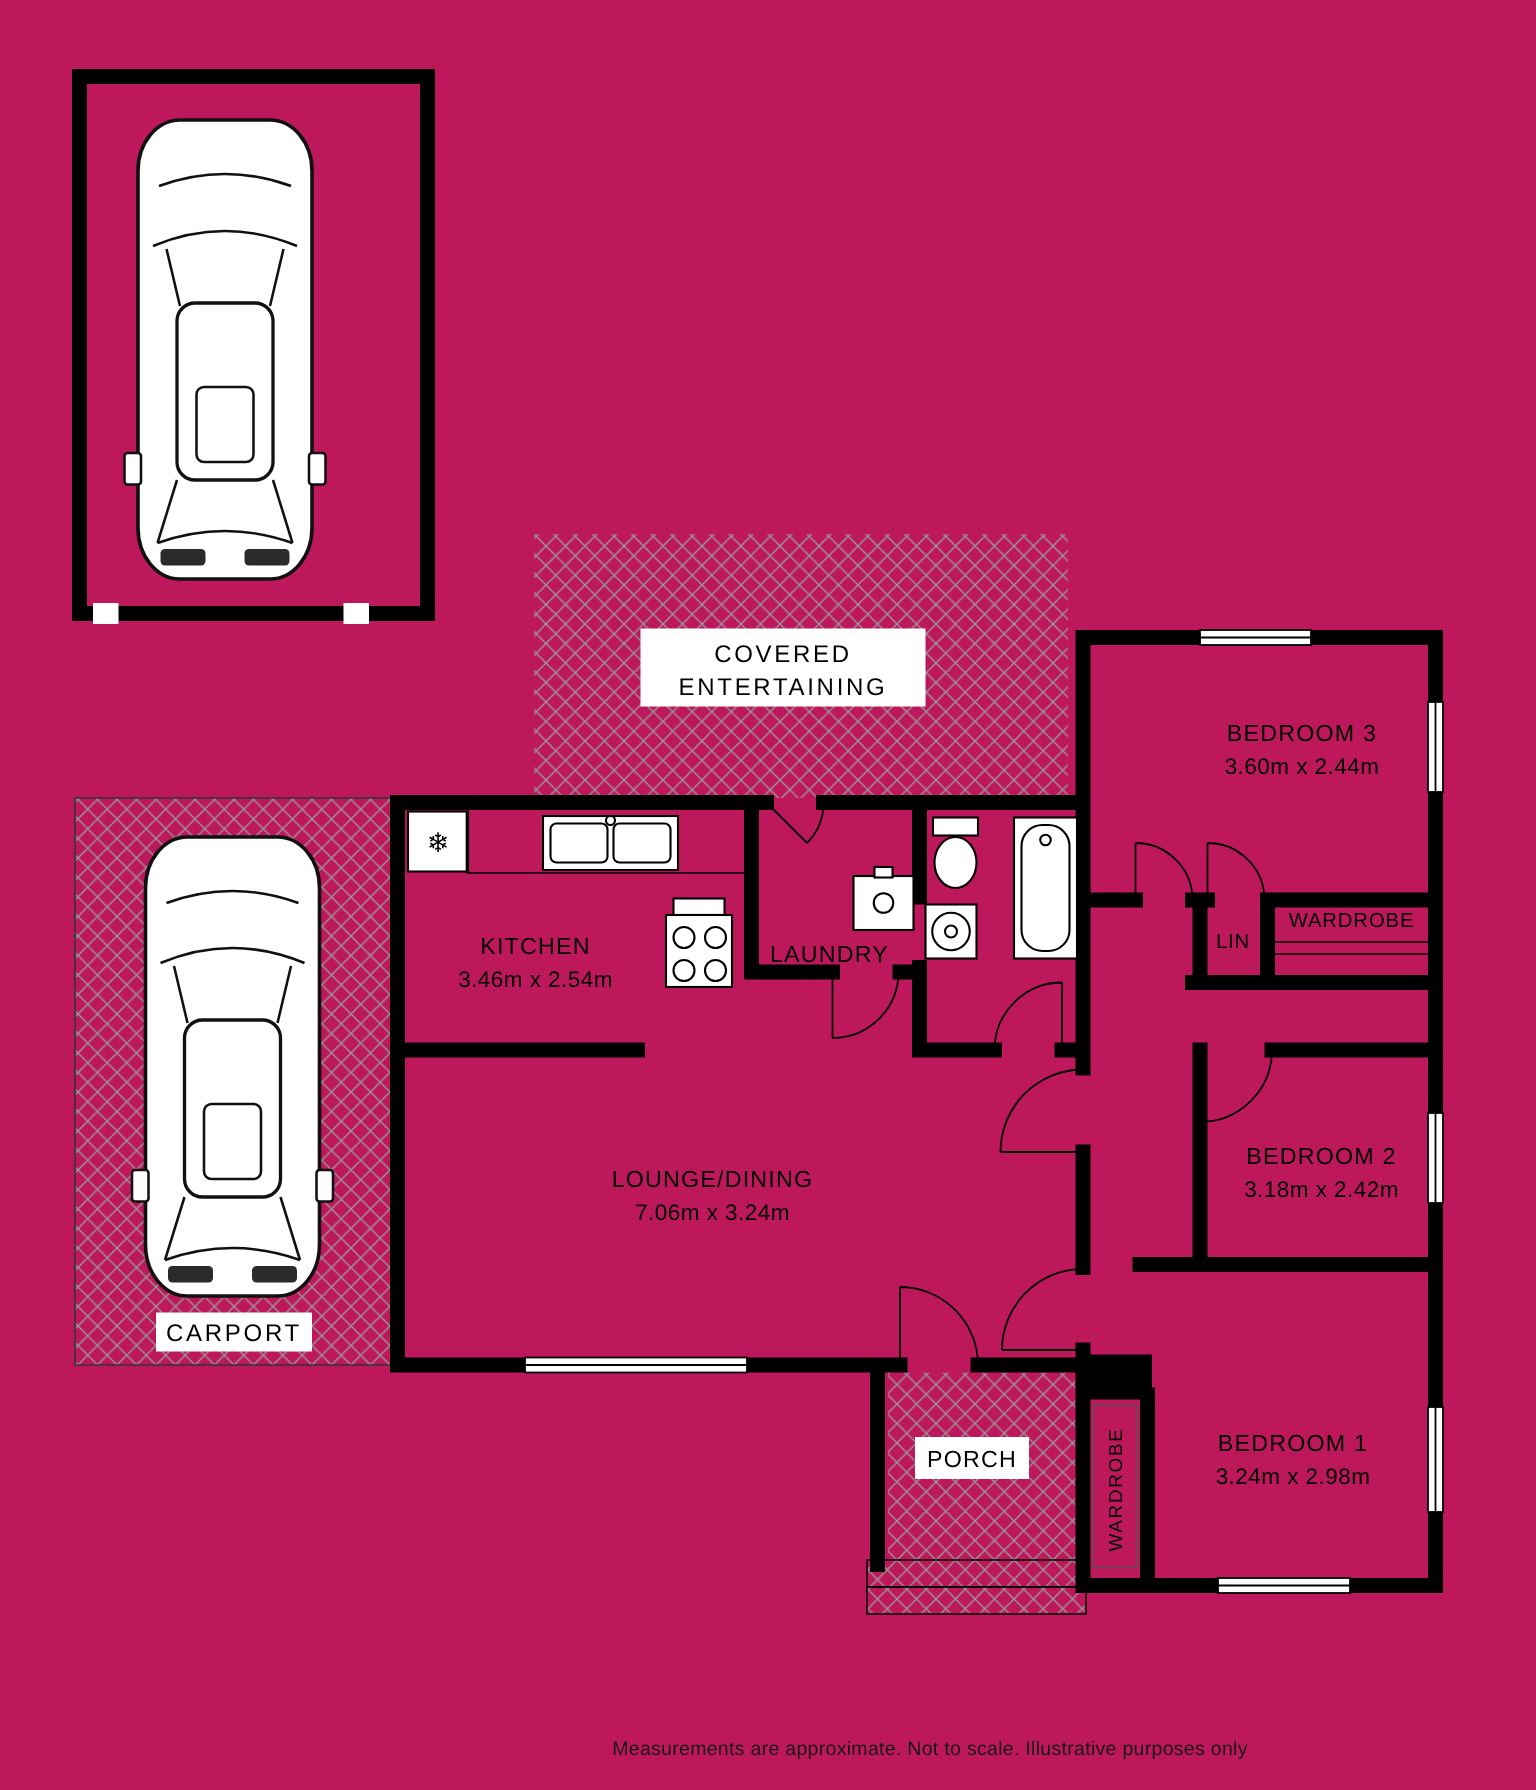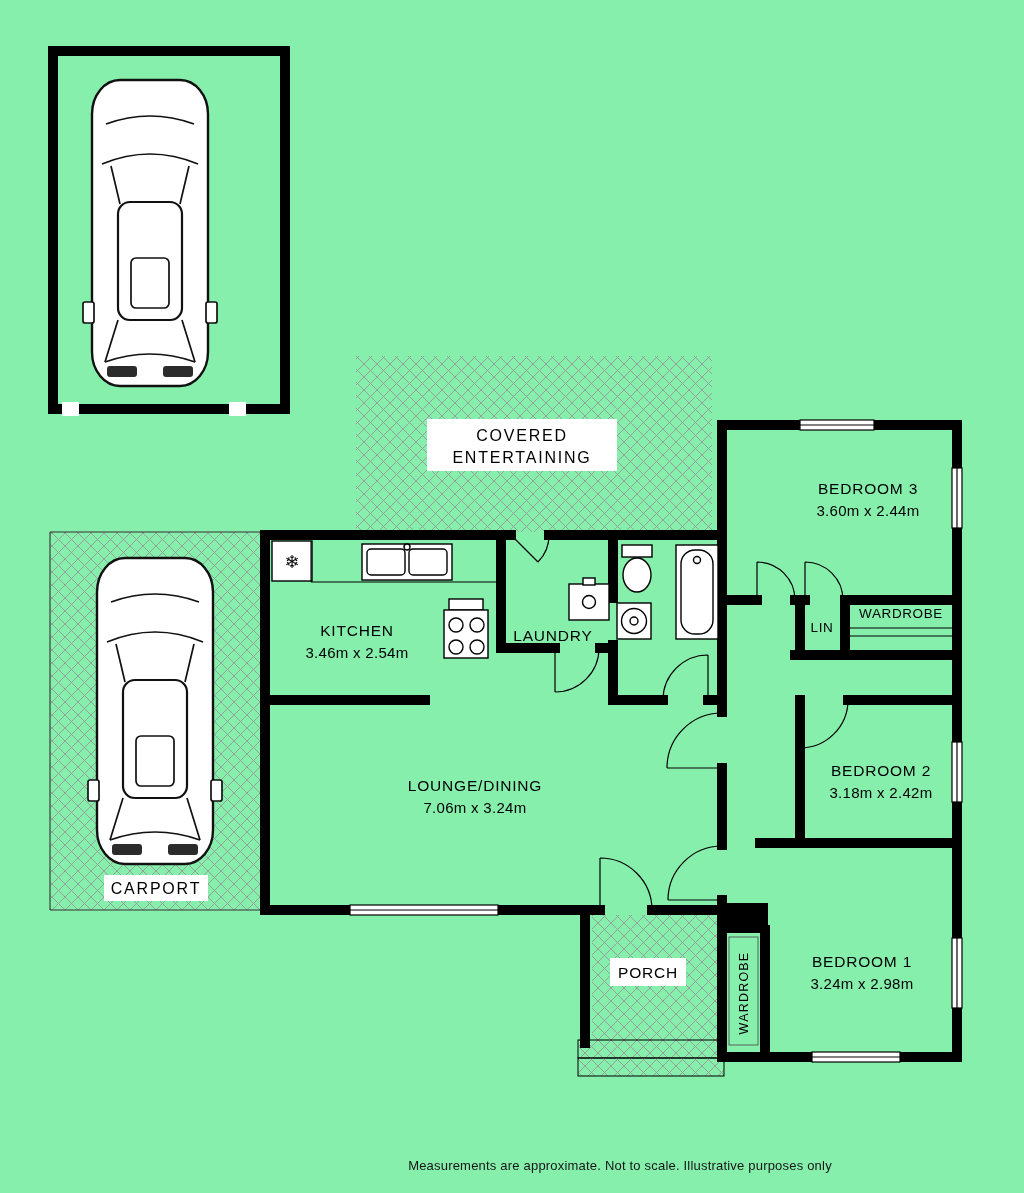--- a/index.html
+++ b/index.html
@@ -1,16 +1,16 @@
 <!DOCTYPE html>
 <html><head>
 <meta charset="utf-8">
 <style>
   html,body{margin:0;padding:0;background:#ffffff;}
-  .stage{width:1024px;height:1193px;position:relative;background:#86efac;overflow:hidden;}
+  .stage{width:1024px;height:1193px;position:relative;background:#be185d;overflow:hidden;}
   svg{display:block;}
   text{font-family:"Liberation Sans", sans-serif;fill:#000;}
   .room-label{font-size:15.5px;letter-spacing:0.8px;}
   .room-dims{font-size:15px;letter-spacing:0.3px;}
   .small-label{font-size:13.5px;letter-spacing:0.6px;}
   .area-label{font-size:16px;letter-spacing:1.8px;}
   .vert-label{font-size:12.5px;letter-spacing:1.2px;}
   .disclaimer{font-size:13px;letter-spacing:0.2px;fill:#161616;}
 </style>
 </head>

